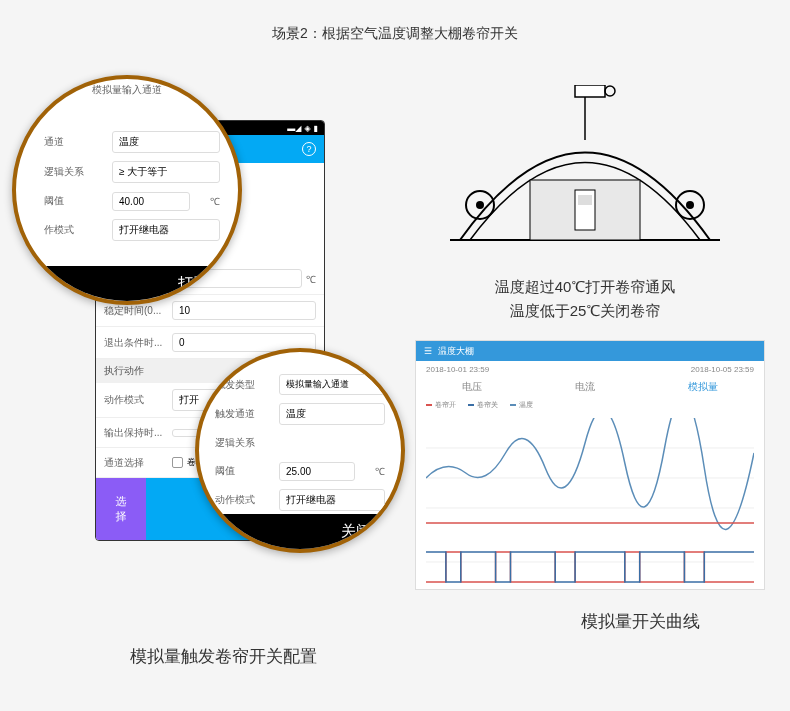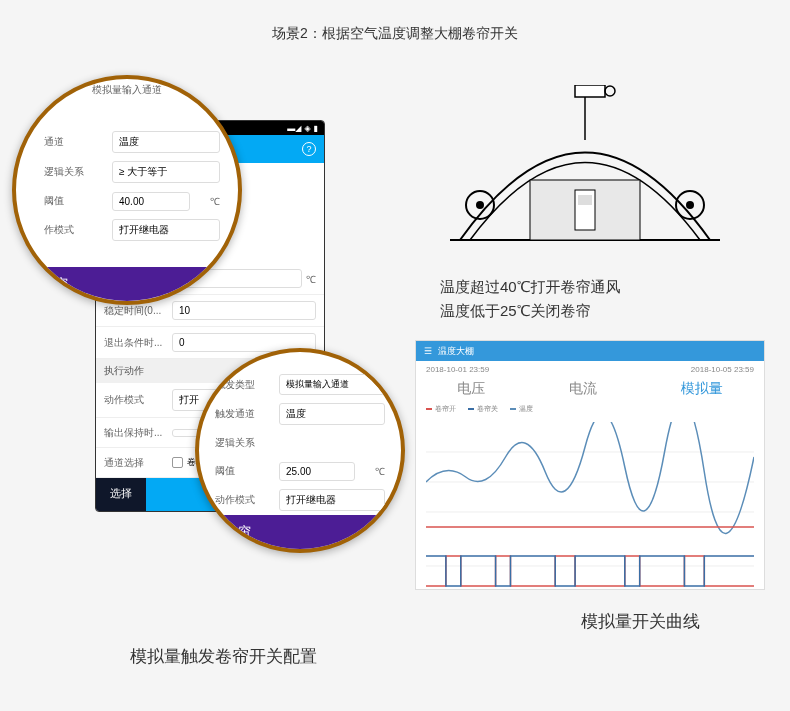--- a/index.html
+++ b/index.html
@@ -21,31 +21,31 @@
 .checkbox.checked { background: #03a9f4; border-color: #03a9f4; position: relative; }
 .checkbox.checked::after { content: "✓"; color: #fff; font-size: 8px; position: absolute; left: 1px; top: -1px; }
 .confirm-btn { background: #03a9f4; color: #fff; text-align: center; padding: 8px; font-size: 12px; }
 
 .bubble { position: absolute; border-radius: 50%; background: #fff; border: 4px solid #a16207; overflow: hidden; box-shadow: 0 2px 8px rgba(0,0,0,0.3); }
 .bubble1 { width: 230px; height: 230px; left: 12px; top: 75px; z-index: 5; }
 .bubble2 { width: 210px; height: 205px; left: 195px; top: 348px; z-index: 5; }
 .bubble-content { padding: 28px 18px 0 28px; font-size: 11px; }
 .bubble-content .form-row { border: none; padding: 4px 0; min-height: 28px; gap: 16px; }
 .bubble-header { text-align: center; font-size: 10px; color: #666; padding: 4px 0 2px; }
-.bubble-caption { position: absolute; bottom: 0; left: 0; right: 0; background: #4c1d95; color: #fff; text-align: left; padding: 8px 0; font-size: 13px; }
+.bubble-caption { position: absolute; bottom: 0; left: 0; right: 0; background: #000000; color: #fff; text-align: right; padding: 8px 0; font-size: 15px; }
 
 .left-caption { position: absolute; left: 90px; top: 645px; font-size: 17px; color: #333; margin-left: 40px; }
 
 .greenhouse { position: absolute; right: 60px; top: 85px; width: 290px; height: 180px; }
-.gh-caption { position: absolute; right: 60px; top: 275px; width: 290px; font-size: 15px; color: #333; line-height: 1.6; }
+.gh-caption { position: absolute; right: 60px; top: 275px; width: 290px; text-align: center; font-size: 15px; color: #333; line-height: 1.6; }
 
 .chart-area { position: absolute; right: 25px; top: 340px; width: 350px; height: 250px; background: #fff; border: 1px solid #ddd; }
 .chart-header { background: #3498db; height: 20px; display: flex; align-items: center; padding: 0 8px; color: #fff; font-size: 9px; }
 .chart-dates { display: flex; justify-content: space-between; padding: 4px 10px; font-size: 8px; color: #888; }
-.chart-tabs { display: flex; padding: 2px 10px; gap: 21px; font-size: 14px; color: #888; justify-content: space-around;}
+.chart-tabs { display: flex; padding: 2px 10px; gap: 21px; font-size: 10px; color: #888; justify-content: space-around;}
 .chart-legend { display: flex; gap: 12px; padding: 4px 10px; font-size: 7px; color: #888; align-items: center; }
 .legend-item { display: flex; align-items: center; gap: 3px; }
 .legend-dot { width: 6px; height: 2px; }
 .chart-body { position: relative; height: 120px; margin: 4px 10px; }
 .chart-switch { height: 50px; margin: 4px 10px; position: relative; }
 .chart-caption { position: absolute; right: 90px; top: 610px; font-size: 17px; color: #333; text-align: right; }
 </style>
 </head>
 <body>
 
@@ -87,21 +87,21 @@
     <div class="form-row">
       <div class="form-label">通道选择</div>
       <div style="display:flex;align-items:center;gap:4px;font-size:9px">
         <div class="checkbox"></div>
         <span>卷帘开</span>
         <div class="checkbox checked"></div>
         <span>卷帘关</span>
       </div>
     </div>
     <div style="display:flex">
-      <div style="flex:0 0 50px;background:#0f172a;color:#fff;text-align:center;padding:8px;font-size:11px">选择</div>
+      <div style="flex:0 0 50px;background:#8b5cf6;color:#fff;text-align:center;padding:16px;font-size:11px">选择</div>
       <div class="confirm-btn" style="flex:1">确定</div>
     </div>
   </div>
 </div>
 
 <div class="bubble bubble1">
   <div class="bubble-header">模拟量输入通道</div>
   <div class="bubble-content">
     <div class="form-row">
         <div class="form-label" style="width:52px">通道</div>

